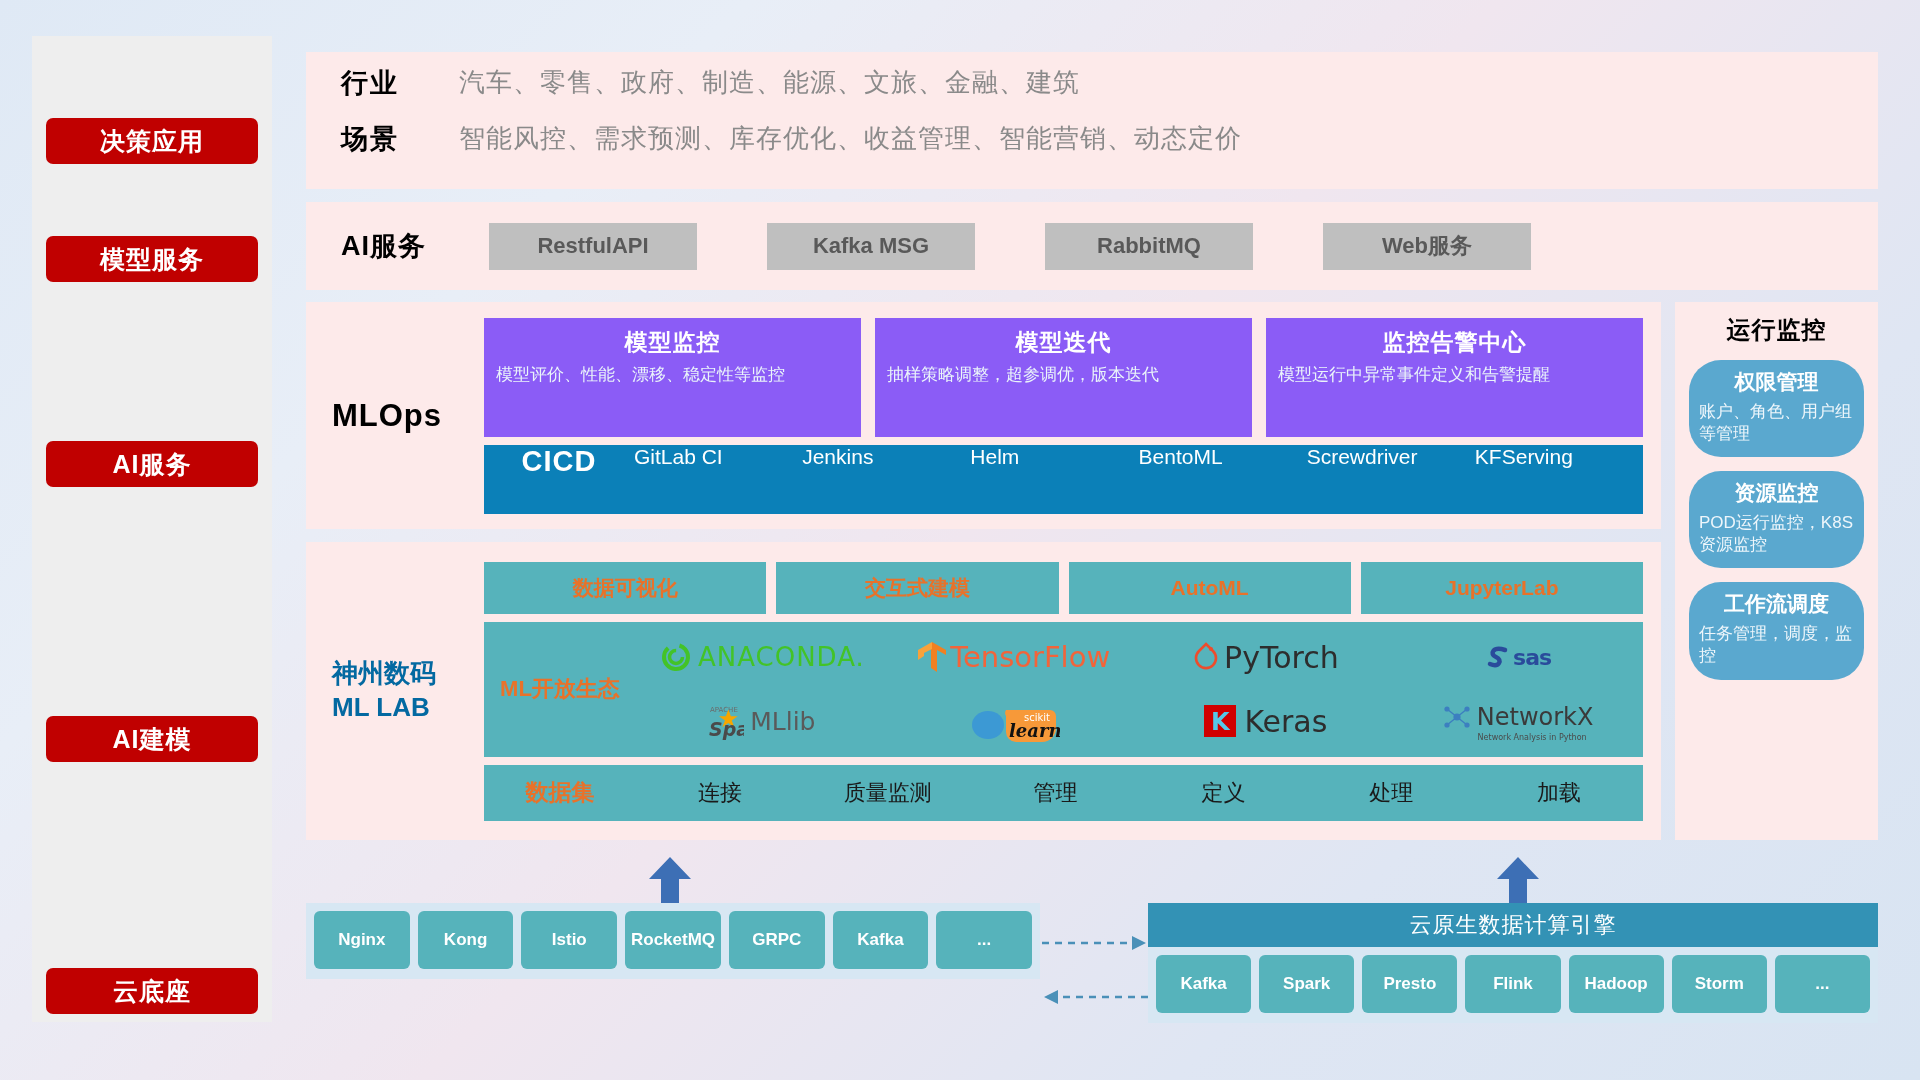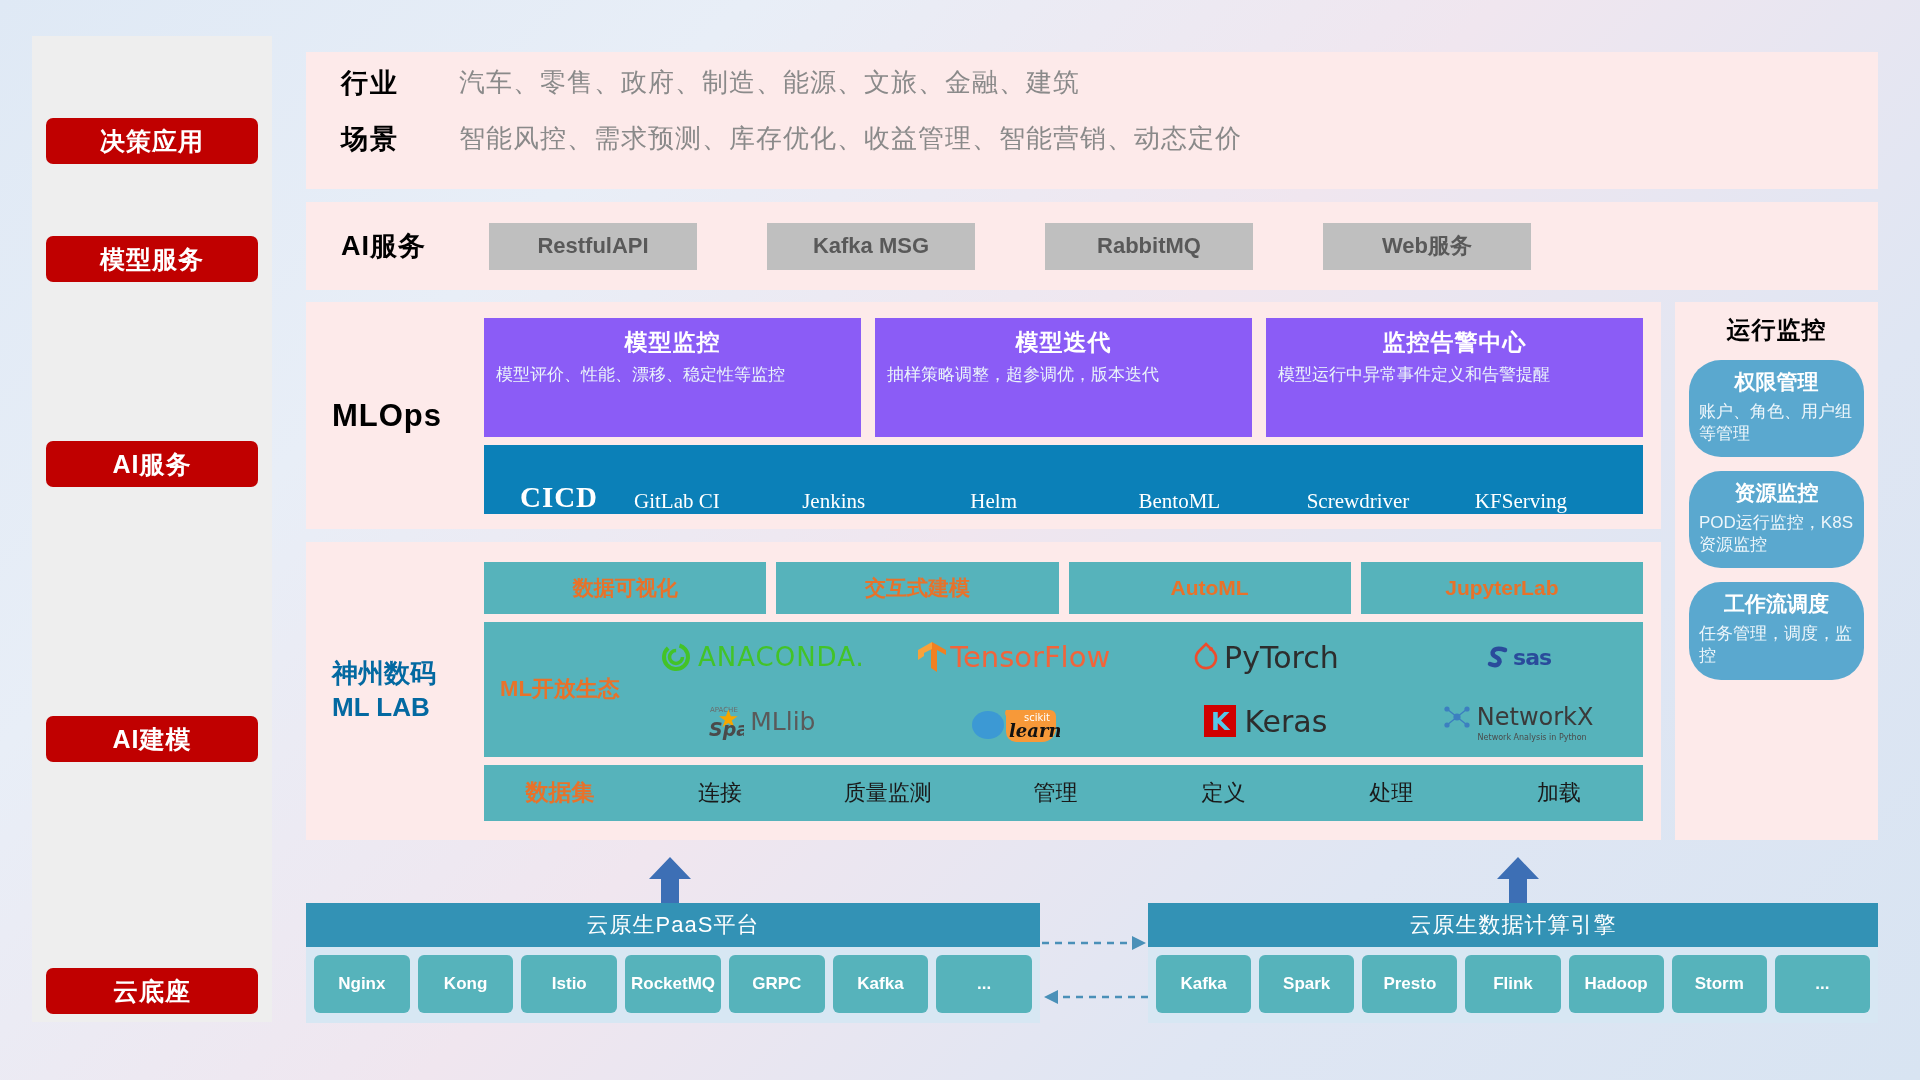--- a/index.html
+++ b/index.html
@@ -96,23 +96,22 @@
     padding: 9px 12px 10px 12px;
   }
   .mlops-card-title {
     text-align: center; font-size: 23px; font-weight: bold;
     margin-bottom: 6px; letter-spacing: 1px;
   }
   .mlops-card-desc { font-size: 17px; line-height: 1.35; color: #eaf4fa; }
 
   #cicd-bar {
     margin-top: 8px; height: 69px; background: #0b80b8;
-    display: flex; align-items: flex-end; color: #fff;
+    display: flex; align-items: flex-start; color: #fff;
     overflow: hidden;
-    font-family: Liberation Serif, serif;
   }
   #cicd-name {
     font-size: 29px; font-weight: bold; width: 150px;
     text-align: center; flex: none; letter-spacing: 1px;
   }
   .cicd-tools { display: flex; flex: 1; }
   .cicd-tool {
     flex: 1; font-size: 21px; color: #ffffff;
     white-space: normal; word-break: break-all;
     line-height: 1.15; padding-right: 8px;
@@ -431,21 +430,20 @@
 <div id="dash-arrows">
   <svg width="110" height="100" viewBox="0 0 110 100">
     <line x1="2" y1="18" x2="92" y2="18" stroke="#4a90b8" stroke-width="2.4" stroke-dasharray="7,6"></line>
     <polygon points="92,11 106,18 92,25" fill="#4a90b8"></polygon>
     <line x1="108" y1="72" x2="18" y2="72" stroke="#4a90b8" stroke-width="2.4" stroke-dasharray="7,6"></line>
     <polygon points="18,65 4,72 18,79" fill="#4a90b8"></polygon>
   </svg>
 </div>
 
 <div id="cloud-left">
-  <div class="cloud-head">云原生PaaS平台</div>
   <div class="cloud-body">
     <div class="cloud-chip">Nginx</div>
     <div class="cloud-chip">Kong</div>
     <div class="cloud-chip">Istio</div>
     <div class="cloud-chip">RocketMQ</div>
     <div class="cloud-chip">GRPC</div>
     <div class="cloud-chip">Kafka</div>
     <div class="cloud-chip">...</div>
   </div>
 </div>

